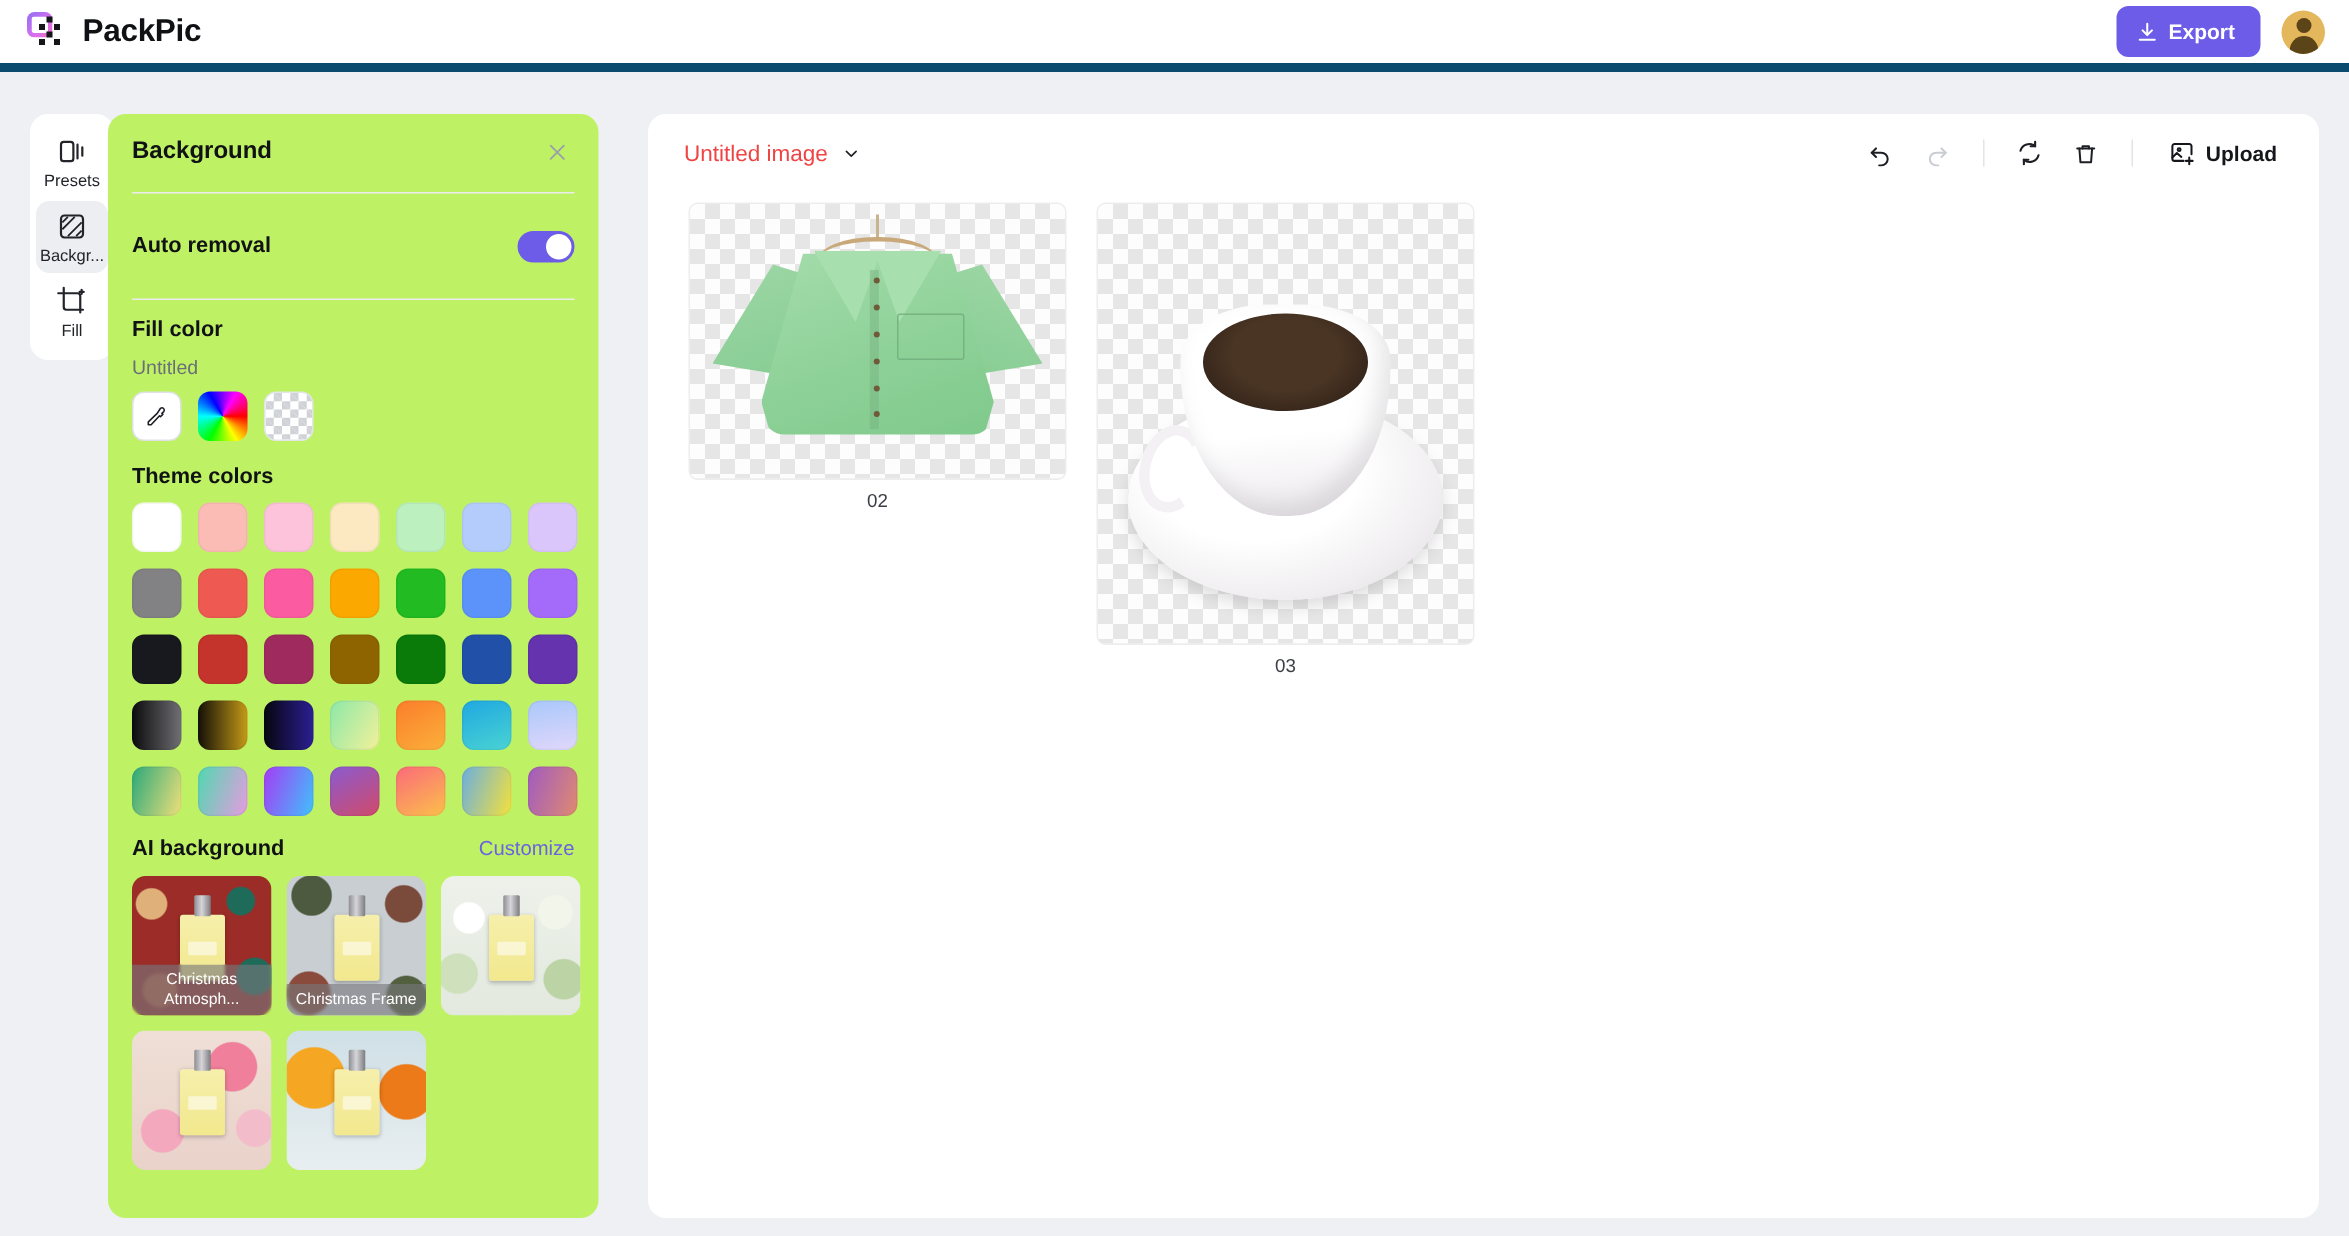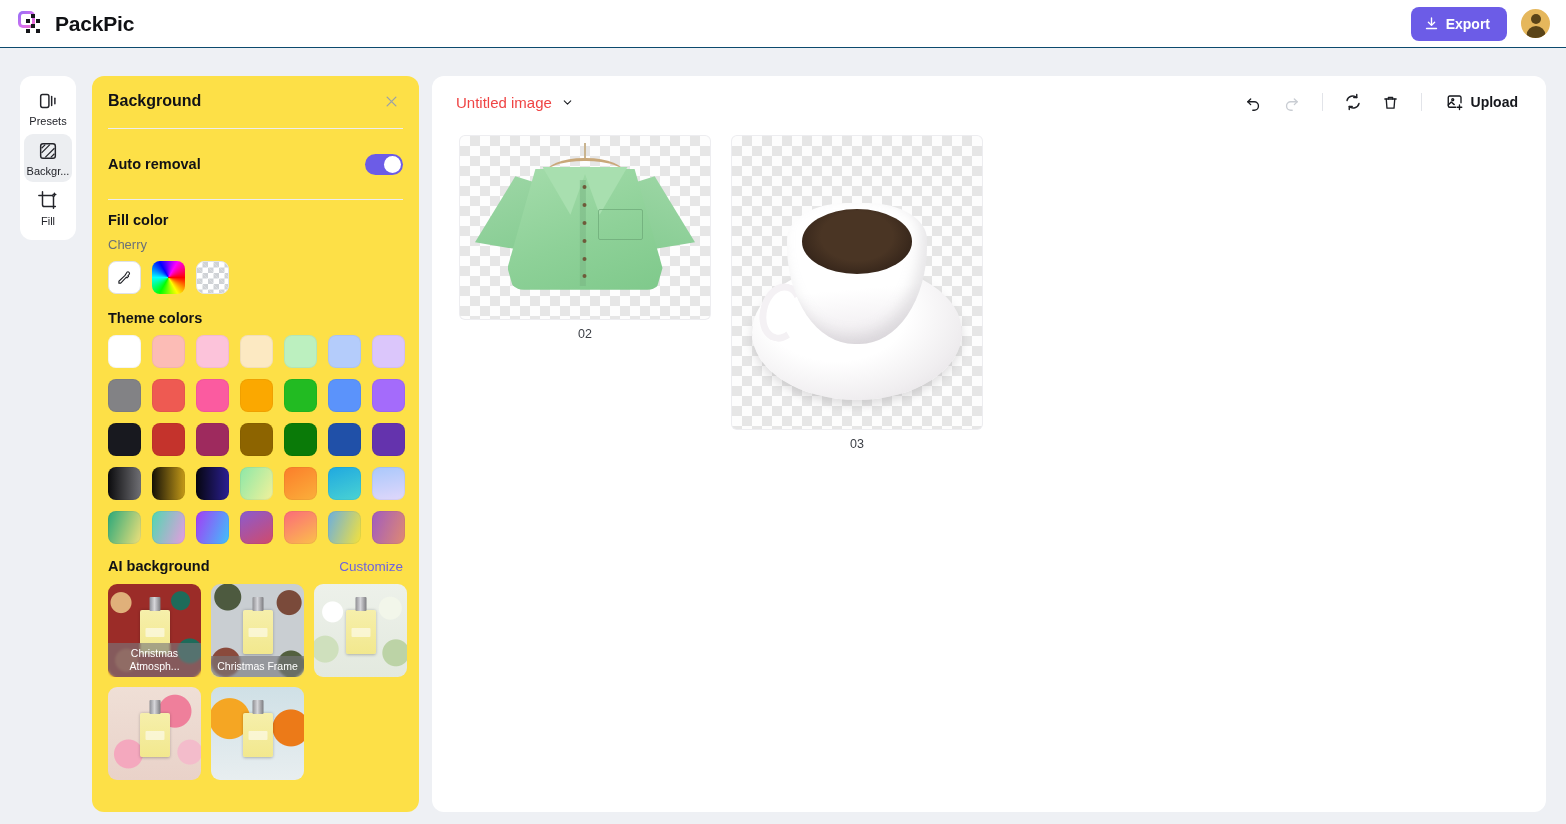--- a/index.html
+++ b/index.html
@@ -10,21 +10,21 @@
     background: #eef0f4;
     font-family: "Liberation Sans", sans-serif;
     -webkit-font-smoothing: antialiased;
   }
 
   
   .topbar {
     position: absolute; top: 0; left: 0;
     width: 1566px; height: 48px;
     background: #ffffff;
-    border-bottom: 1px solid #0c4a6e;
+    border-bottom: 6px solid #0c4a6e;
     display: flex; align-items: center;
     padding: 0 16px;
   }
   .brand { display: flex; align-items: center; gap: 9px; }
   .logo-wrap { width: 30px; height: 30px; position: relative; }
   .logo-sq {
     position: absolute; left: 2px; top: 2px;
     width: 17px; height: 17px;
     border: 3px solid transparent;
     border-radius: 5px;
@@ -78,23 +78,23 @@
   }
   .rail-item.active { background: #eceef1; }
   .rail-label {
     font-size: 11px; color: #23242a; line-height: 12px;
     max-width: 46px; overflow: hidden; white-space: nowrap; text-overflow: ellipsis;
     text-align: center;
   }
 
   
   .panel {
-    position: absolute; left: 92px; top: 76px;
+    position: absolute; left: 72px; top: 76px;
     width: 327px; height: 736px;
-    background: #fde047;
+    background: #bef264;
     border-radius: 12px;
     overflow: hidden;
   }
   .panel-inner { padding: 0 16px 12px 16px; height: 100%; }
   .panel-head {
     display: flex; align-items: center; height: 44px;
     padding-top: 6px;
   }
   .panel-title { font-size: 16px; font-weight: bold; color: #111216; }
   .close-x { margin-left: auto; cursor: pointer; color: #9aa0a8; line-height: 0; padding: 4px;}
@@ -491,21 +491,21 @@
   <div class="hr"></div>
 
   <div class="row-toggle">
     <div class="row-label">Auto removal</div>
     <div class="toggle"></div>
   </div>
 
   <div class="hr"></div>
 
   <div class="sec-title">Fill color</div>
-  <div class="sub-title">Cherry</div>
+  <div class="sub-title">Untitled</div>
 
   <div class="recents">
     <div class="sw eyedrop">
       <span style="line-height:0;">
         <svg width="15" height="15" viewBox="0 0 24 24" fill="none" stroke="#1d1f24" stroke-width="1.7" stroke-linecap="round" stroke-linejoin="round">
           <path d="M16 3.5a2.5 2.5 0 0 1 3.5 3.5l-2 2 1 1-2.5 2.5-1-1L6 21H3v-3l9.5-9z"></path>
         </svg>
       </span>
     </div>
     <div class="sw rainbow"></div>

